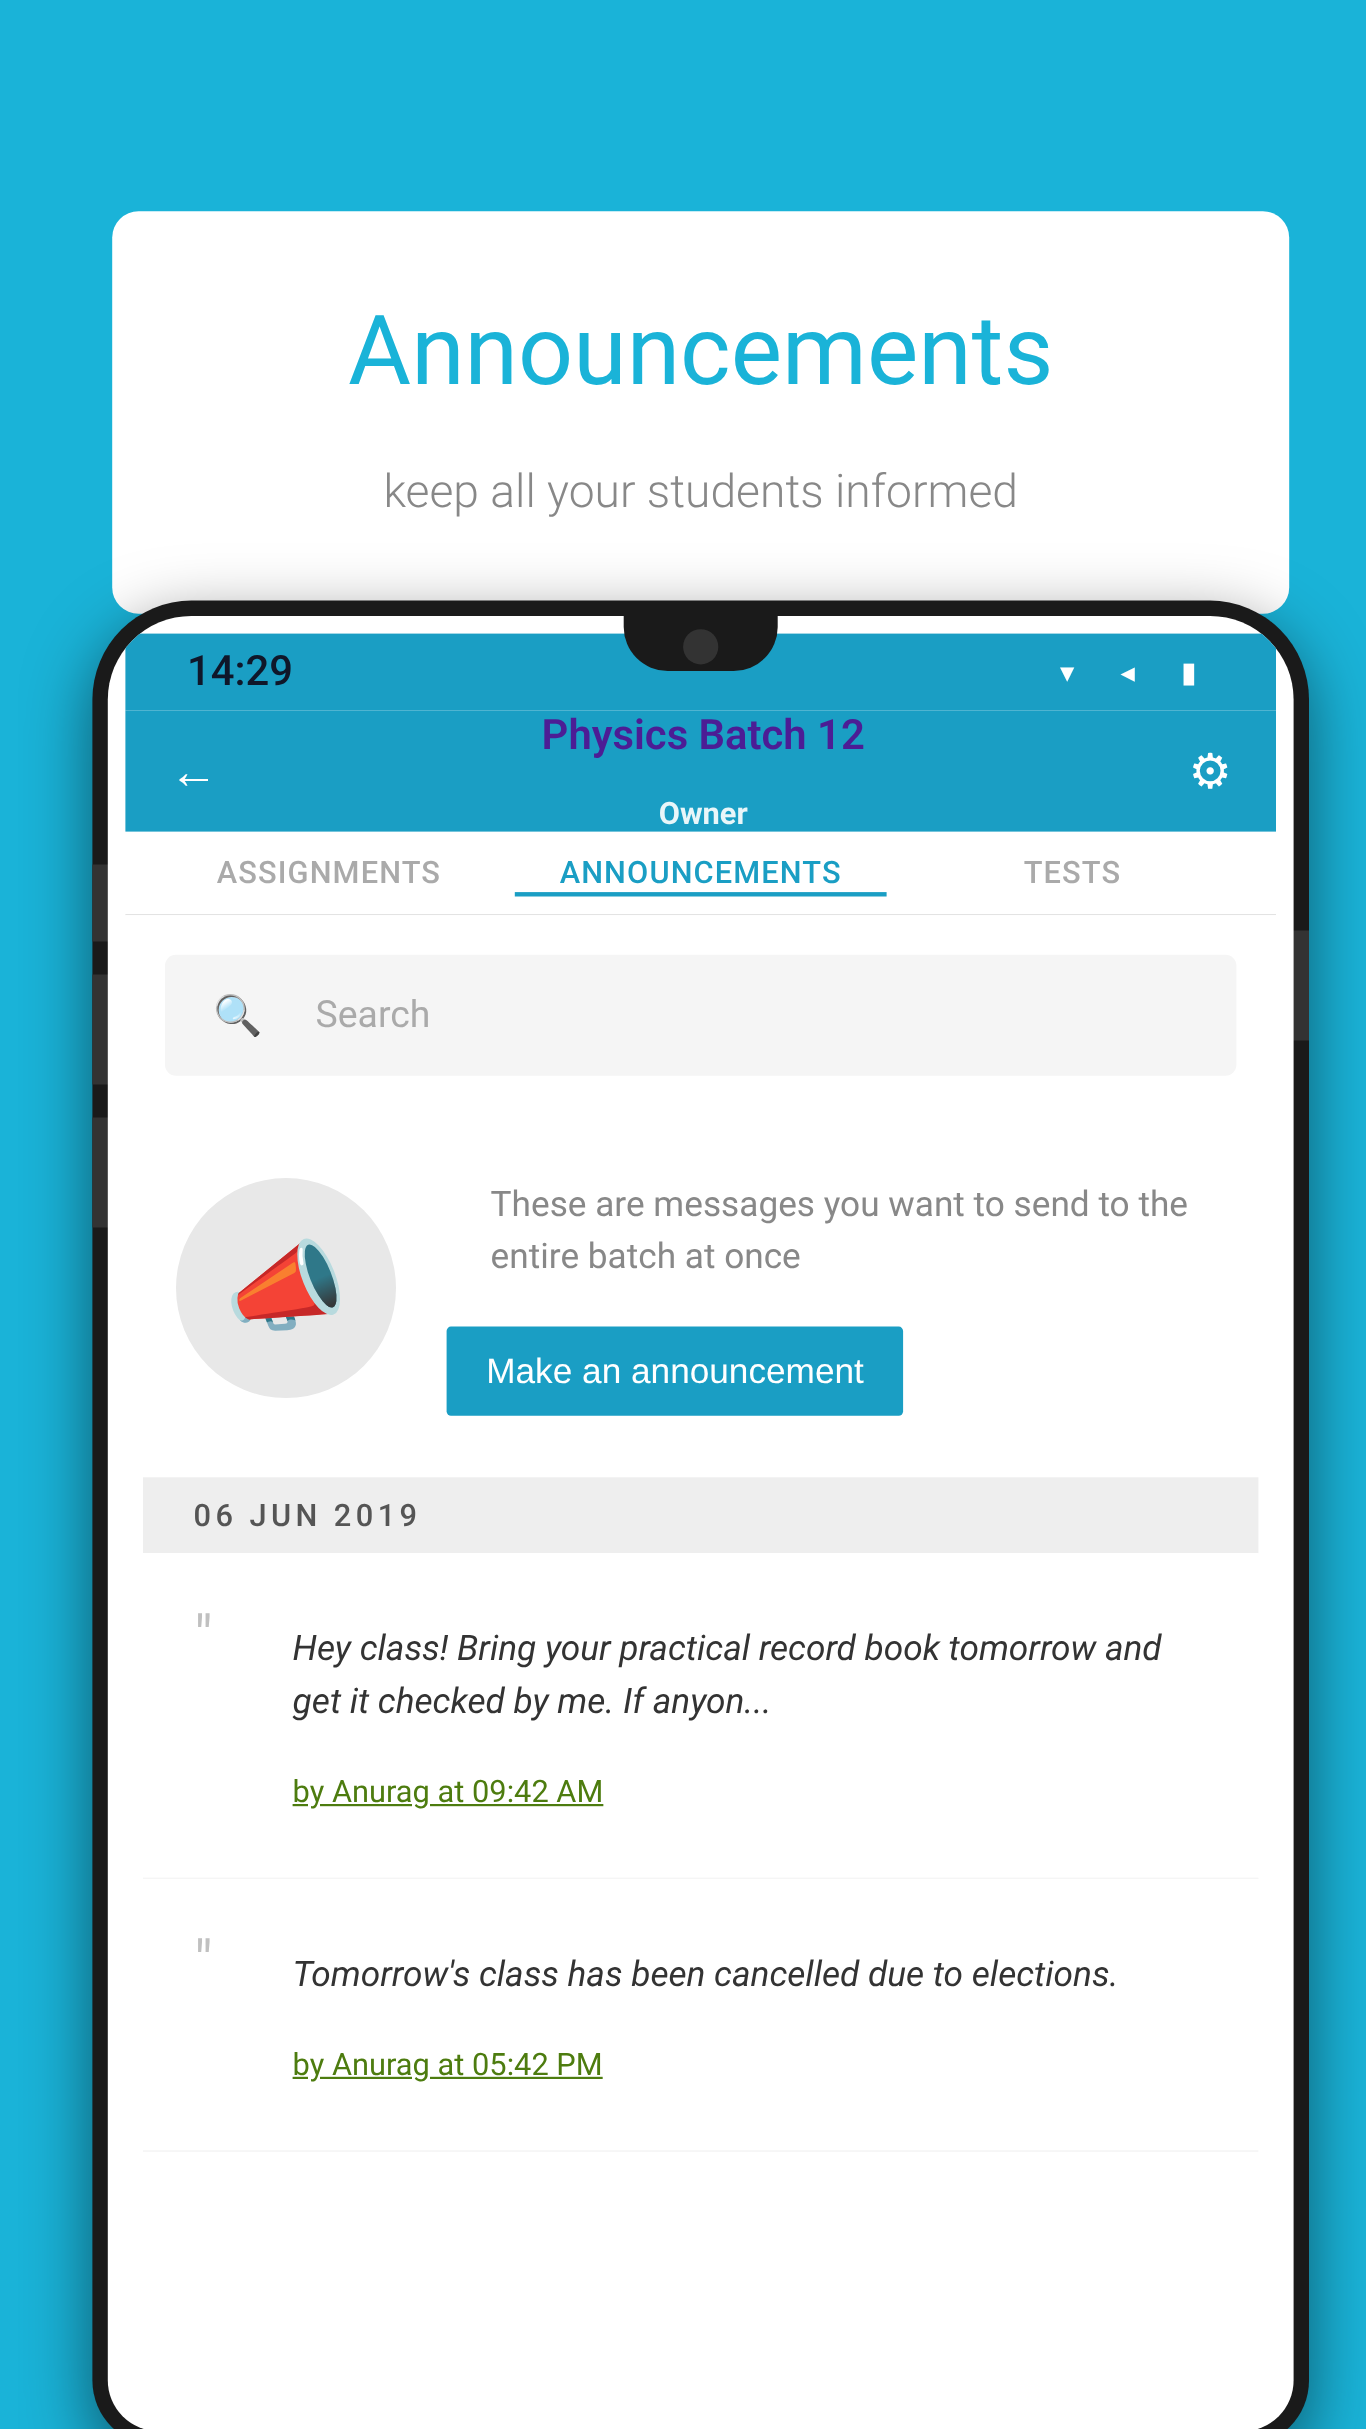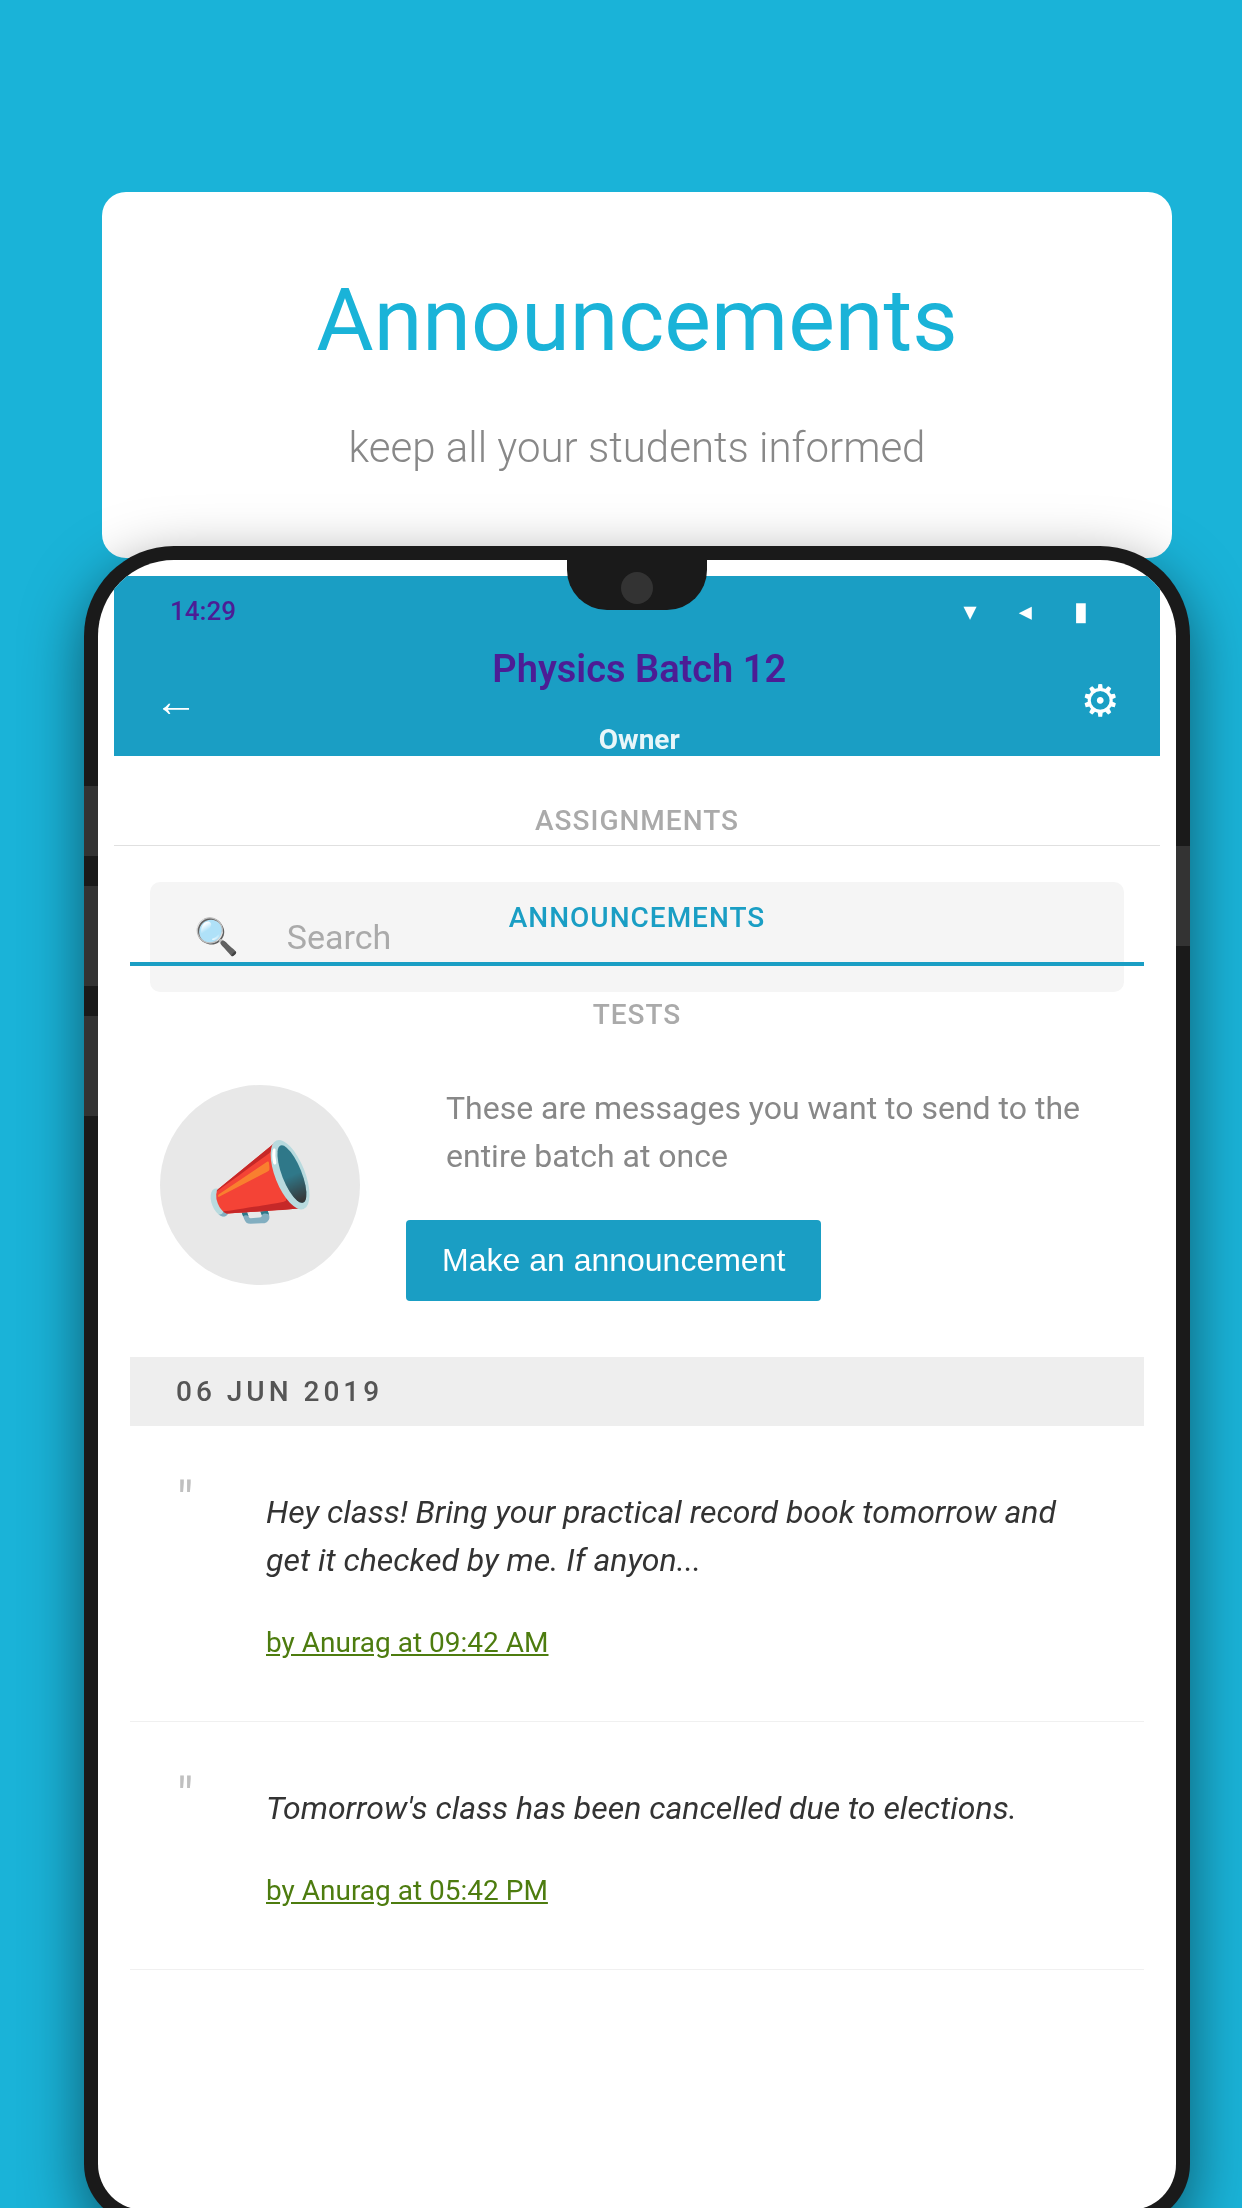--- a/index.html
+++ b/index.html
@@ -90,22 +90,22 @@
       background: #1a9ec4;
       height: 70px;
       display: flex;
       align-items: center;
       justify-content: space-between;
       padding: 0 40px;
       position: relative;
     }
 
     .status-time {
-      color: #4c1d95;
-      font-size: 26px;
+      color: #0f172a;
+      font-size: 38px;
       font-weight: 500;
     }
 
     .status-icons {
       display: flex;
       align-items: center;
       gap: 10px;
     }
 
     .status-icon {
@@ -176,22 +176,21 @@
       font-size: 44px;
       cursor: pointer;
       padding: 10px;
     }
 
     
     .tabs-bar {
       background: white;
       display: flex;
       border-bottom: 1px solid #e0e0e0;
-      height: 90px;
-      flex-direction: column;
+      height: 76px;
     }
 
     .tab-item {
       flex: 1;
       display: flex;
       align-items: center;
       justify-content: center;
       font-size: 28px;
       font-weight: 500;
       color: #aaa;

